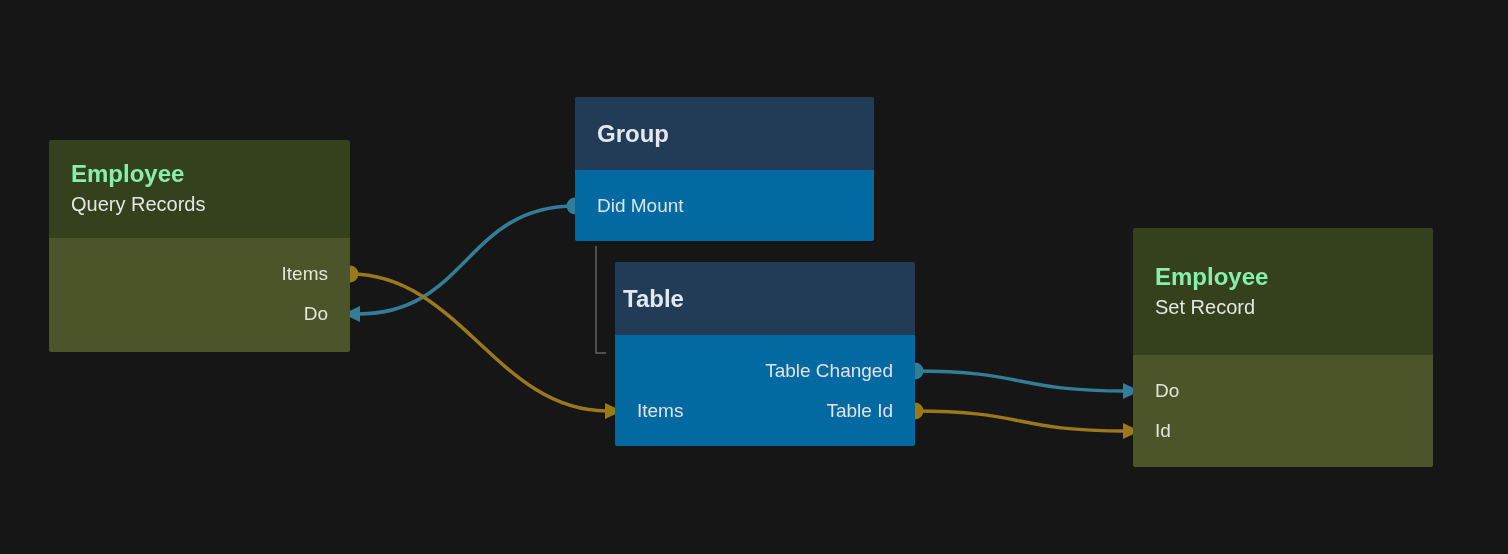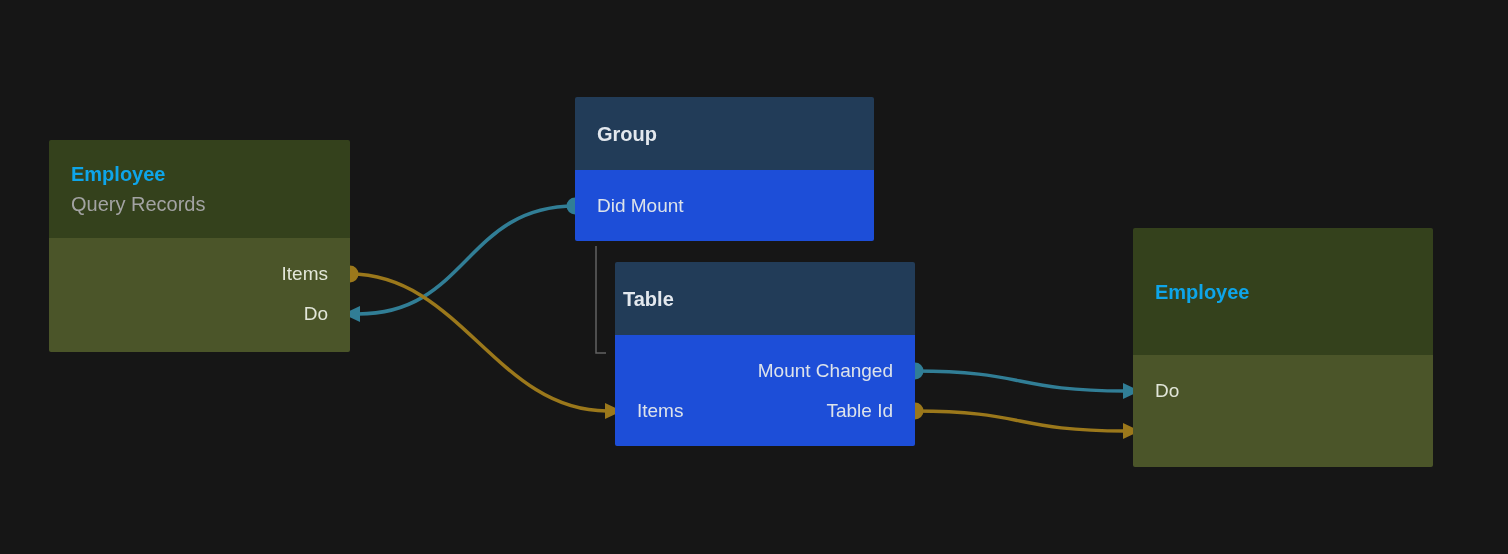--- a/index.html
+++ b/index.html
@@ -23,21 +23,21 @@
     overflow: hidden;
   }
   .node-header {
     box-sizing: border-box;
     display: flex;
     flex-direction: column;
     justify-content: center;
     padding: 0 22px;
   }
   .node-title {
-    font-size: 20px;
+    font-size: 24px;
     font-weight: bold;
     line-height: 30px;
     white-space: nowrap;
   }
   .node-subtitle-line {
     font-size: 20px;
     font-weight: normal;
     line-height: 30px;
     white-space: nowrap;
   }
@@ -53,25 +53,25 @@
     justify-content: space-between;
     padding: 0 22px;
   }
   .port-label {
     font-size: 19px;
     line-height: 40px;
     white-space: nowrap;
   }
   .node.green .node-header { background: #34411c; }
   .node.green .node-body   { background: #4b5529; }
-  .node.green .node-title  { color: #0ea5e9; }
-  .node.green .node-subtitle-line { color: #a3a3a3; }
+  .node.green .node-title  { color: #86efac; }
+  .node.green .node-subtitle-line { color: #e5e5e5; }
   .node.green .port-label  { color: #e2e6d9; }
   .node.blue .node-header { background: #223c58; }
-  .node.blue .node-body   { background: #1d4ed8; }
+  .node.blue .node-body   { background: #0369a1; }
   .node.blue .node-title  { color: #e3e8ee; }
   .node.blue .port-label  { color: #dde3ea; }
 </style>
 </head>
 <body>
 
 <div id="canvas">
   <svg id="wires" width="1508" height="554" viewBox="0 0 1508 554">
       <path d="M 596 246 L 596 353 L 606 353" fill="none" stroke="#626262" stroke-width="1.5"></path>
       <path d="M 575 206 C 465 206, 468 314, 358 314" fill="none" stroke="#317e96" stroke-width="3.5" stroke-linecap="round"></path>
@@ -114,32 +114,37 @@
         </div>
       </div>
     </div>
     <div class="node blue" style="left: 615px; top: 262px; width: 300px;">
       <div class="node-header" style="height: 73px; padding-left: 8px;">
         <div class="node-title">Table</div>
       </div>
       <div class="node-body" style="height: 111px;">
         <div class="port-row">
           <span class="port-label"></span>
-          <span class="port-label">Mount Changed</span>
+          <span class="port-label">Table Changed</span>
         </div>
         <div class="port-row">
           <span class="port-label">Items</span>
           <span class="port-label">Table Id</span>
         </div>
       </div>
     </div>
     <div class="node green" style="left: 1133px; top: 228px; width: 300px;">
       <div class="node-header" style="height: 127px;">
         <div class="node-title">Employee</div>
+        <div class="node-subtitle-line">Set Record</div>
       </div>
       <div class="node-body" style="height: 112px;">
         <div class="port-row">
           <span class="port-label">Do</span>
+          <span class="port-label"></span>
+        </div>
+        <div class="port-row">
+          <span class="port-label">Id</span>
           <span class="port-label"></span>
         </div>
       </div>
     </div>
   </div>
 
 </body></html>

